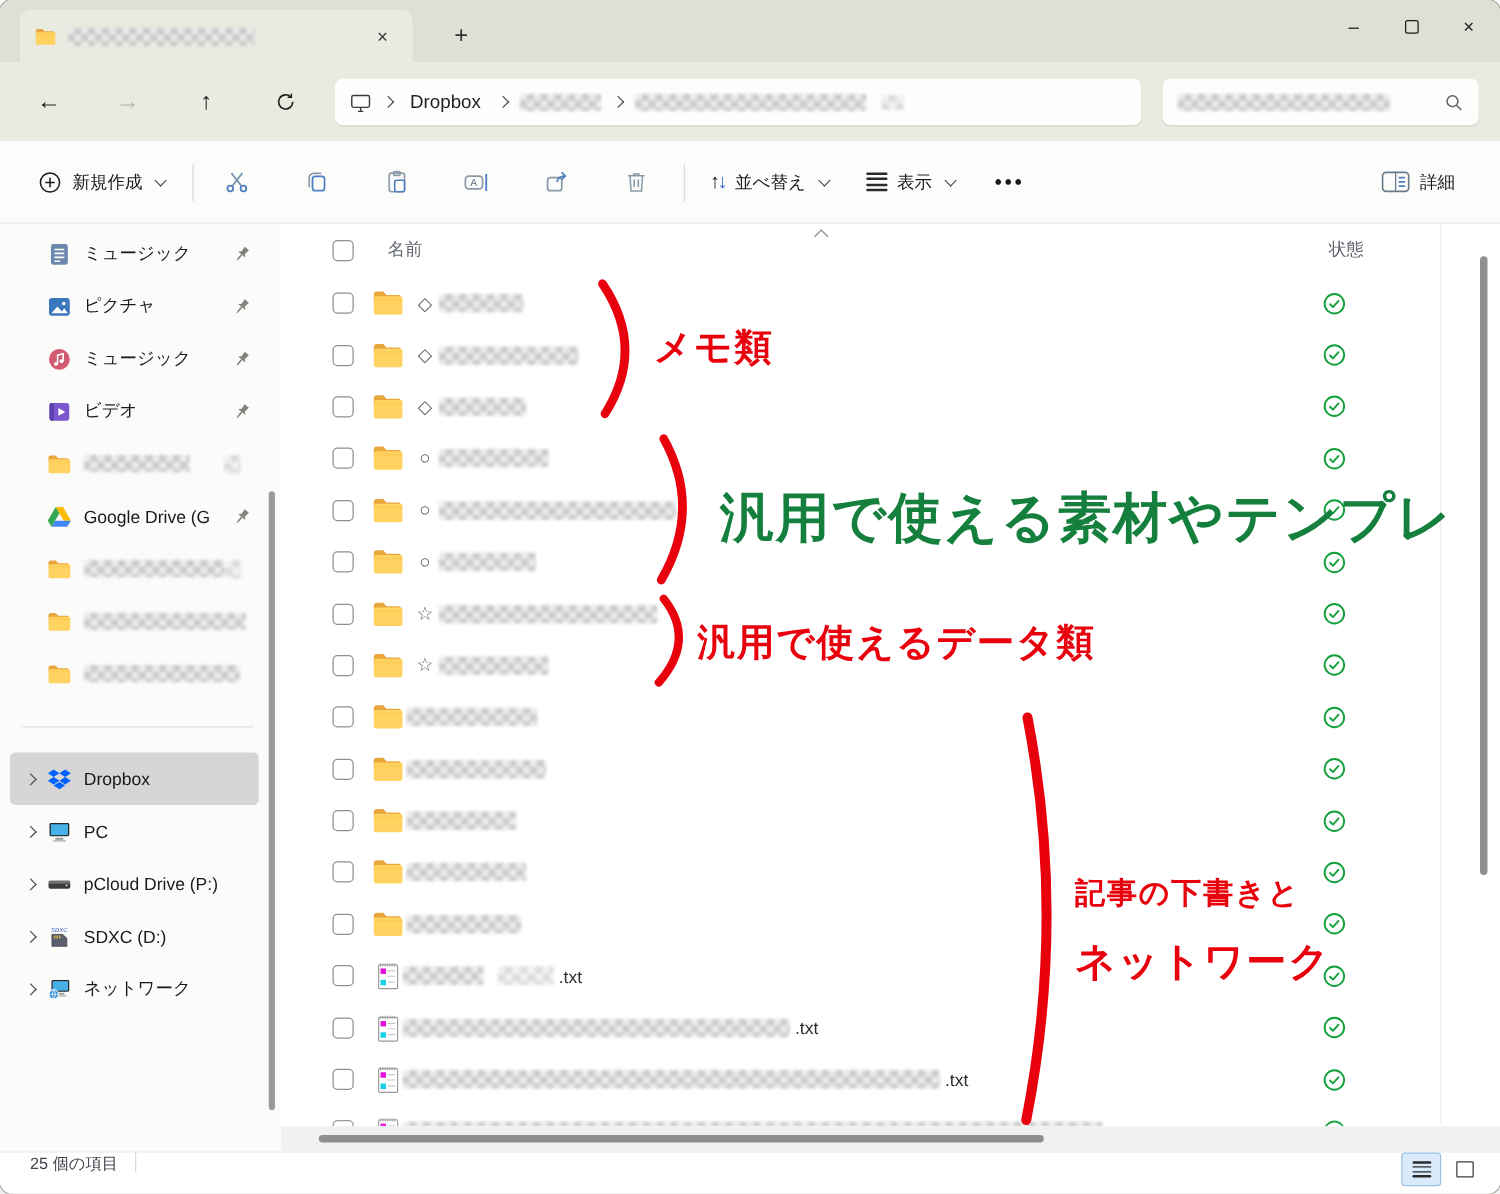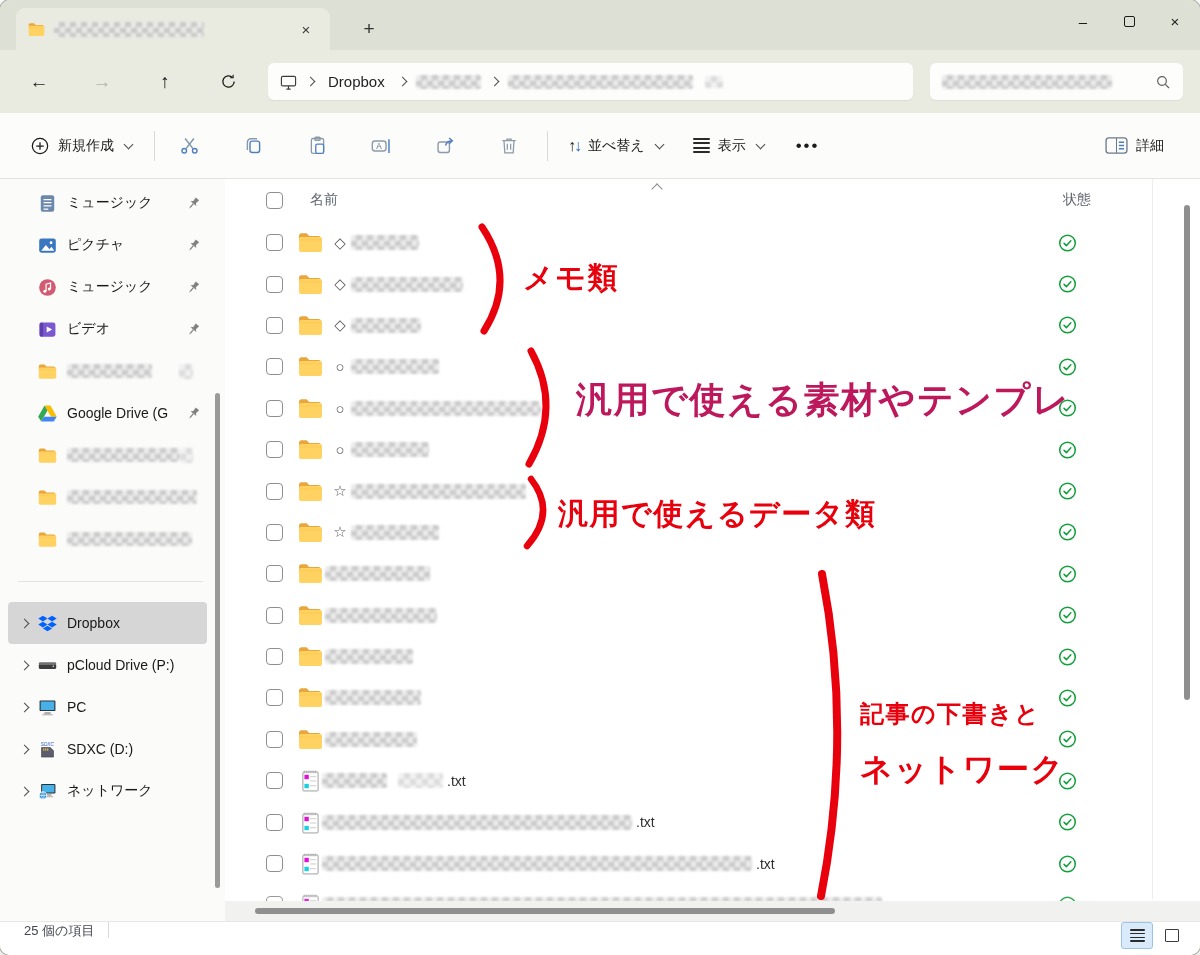--- a/index.html
+++ b/index.html
@@ -378,38 +378,38 @@
           <path d="M0.4 11.9L6.2 8.2 12 11.9 6.2 15.6z"></path>
             <path d="M17.8 8.2L23.6 11.9 17.8 15.6 12 11.9z"></path>
           <path d="M6.2 16.7L12 13.2l5.8 3.5L12 20.4z"></path>
         </svg>
         <span>Dropbox</span>
       </div>
       <div class="side-item">
         <span class="chevwrap">
             <span class="chev right" style="margin:0;"></span>
           </span>
-        <svg class="ic" viewBox="0 0 24 16">
-          <rect x="1" y="5.5" width="22" height="7" rx="2" fill="#3c3c3c"></rect>
-          <rect x="1" y="4" width="22" height="3.4" rx="1.6" fill="#707070"></rect>
-          <circle cx="19.3" cy="9" r="1" fill="#e6e6e6"></circle>
-        </svg>
-        <span>pCloud Drive (P:)</span>
-      </div>
-      <div class="side-item">
-        <span class="chevwrap">
-            <span class="chev right" style="margin:0;"></span>
-          </span>
         <svg class="ic" viewBox="0 0 24 22">
           <rect x="2" y="2" width="20" height="13.5" rx="1.5" fill="#23272b"></rect>
           <rect x="3.3" y="3.3" width="17.4" height="11" fill="#47b0e6"></rect>
           <rect x="8" y="17" width="8" height="2" fill="#9a9a9a"></rect>
             <rect x="5.5" y="19.3" width="13" height="1.6" fill="#b9b9b9"></rect>
         </svg>
         <span>PC</span>
+      </div>
+      <div class="side-item">
+        <span class="chevwrap">
+            <span class="chev right" style="margin:0;"></span>
+          </span>
+        <svg class="ic" viewBox="0 0 24 16">
+          <rect x="1" y="5.5" width="22" height="7" rx="2" fill="#3c3c3c"></rect>
+          <rect x="1" y="4" width="22" height="3.4" rx="1.6" fill="#707070"></rect>
+          <circle cx="19.3" cy="9" r="1" fill="#e6e6e6"></circle>
+        </svg>
+        <span>pCloud Drive (P:)</span>
       </div>
       <div class="side-item">
         <span class="chevwrap">
             <span class="chev right" style="margin:0;"></span>
           </span>
         <svg class="ic" viewBox="0 0 24 22">
           <text x="3.5" y="6.5" font-size="6" font-style="italic" fill="#3b62c4" font-family="sans-serif">SDXC</text>
           <path d="M4.5 8.5h11l4 4v8h-15z" fill="#5d5d70" stroke="#3a3a47" stroke-width="0.8"></path>
           <g fill="#d9b84a">
               <rect x="6.5" y="9.6" width="1.5" height="3"></rect>
@@ -694,20 +694,20 @@
 
   <div class="anno-layer">
     <svg width="1200" height="955" viewBox="0 0 1200 955">
       <path class="bracket" stroke-width="7" d="M482 227 Q517 279 484 331"></path>
       <path class="bracket" stroke-width="7" d="M531 351 Q562 407 529 464"></path>
       <path class="bracket" stroke-width="6.5" d="M531 479 Q557 512 527 546"></path>
       <path class="bracket" stroke-width="8" d="M822 574 Q853 734 821 896"></path>
     </svg>
     <div>
         <div class="anno" style="left: 523px; top: 258px; font-size: 30px; color: rgb(232, 0, 12);">メモ類</div>
-        <div class="anno" style="left: 576px; top: 376px; font-size: 36px; color: #be185d;">汎用で使える素材やテンプレ</div>
+        <div class="anno" style="left: 576px; top: 386px; font-size: 43px; color: #15803d;">汎用で使える素材やテンプレ</div>
         <div class="anno" style="left: 558px; top: 494px; font-size: 30px; color: rgb(232, 0, 12);">汎用で使えるデータ類</div>
         <div class="anno" style="left: 860px; top: 698px; font-size: 24px; color: rgb(232, 0, 12);">記事の下書きと</div>
         <div class="anno" style="left: 860px; top: 748px; font-size: 32px; color: rgb(232, 0, 12);">ネットワーク</div>
       </div>
   </div>
 
 </div>
 
 </body></html>

